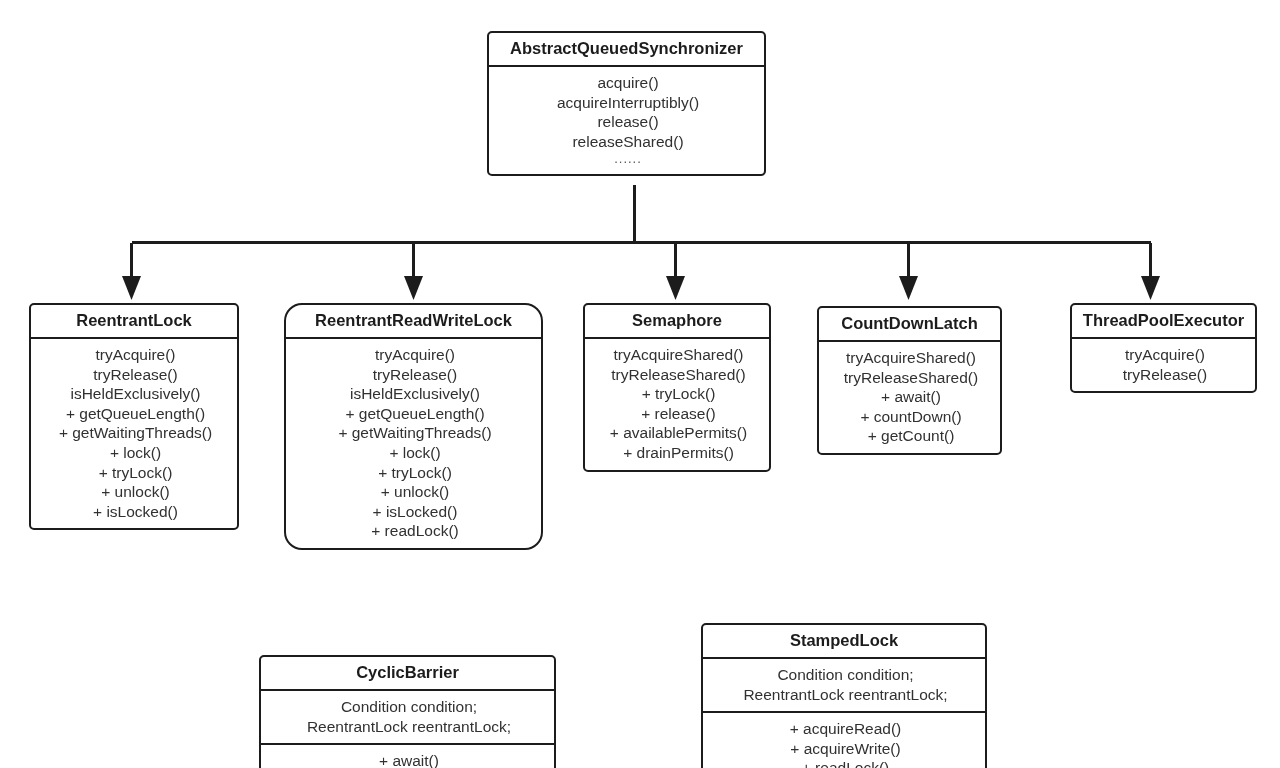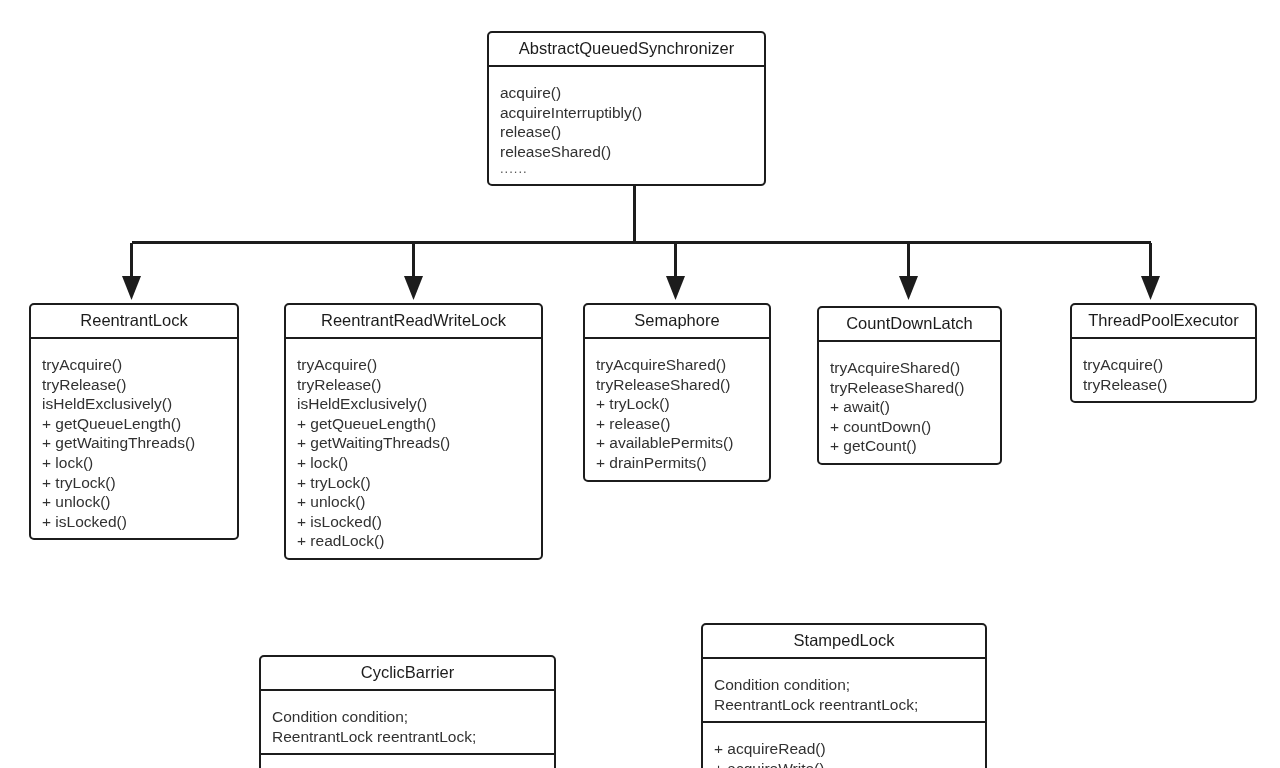--- a/index.html
+++ b/index.html
@@ -42,51 +42,52 @@
     box-sizing: border-box;
     background: #ffffff;
     border: 2px solid #1c1c1c;
     border-radius: 5px;
     overflow: hidden;
   }
   .uml-title {
     box-sizing: border-box;
     text-align: center;
     font-size: 16.5px;
-    font-weight: normal;
+    font-weight: bold;
     color: #1c1c1c;
     padding: 6px 8px 7px 8px;
     border-bottom: 2px solid #1c1c1c;
     line-height: 1.15;
     white-space: nowrap;
   }
   .uml-compartment {
     box-sizing: border-box;
-    padding: 16px 8px 7px 11px;
+    padding: 6px 8px 7px 11px;
     line-height: 19.6px;
     font-size: 15.5px;
     color: #313131;
+    text-align: center;
   }
   .uml-compartment + .uml-compartment {
     border-top: 2px solid #1c1c1c;
   }
   .uml-member {
     white-space: nowrap;
   }
   .uml-member.ellipsis {
     font-size: 13px;
     letter-spacing: 1px;
     color: #555;
     line-height: 16px;
   }
 
   
   #class-abstractqueuedsynchronizer { left: 487px;  top: 31px;  width: 279px; }
   #class-reentrantlock              { left: 29px;   top: 303px; width: 210px; }
-  #class-reentrantreadwritelock     { left: 284px;  top: 303px; width: 259px; }
+  #class-reentrantreadwritelock     { left: 284px;  top: 303px; width: 259px; border-radius: 18px; }
   #class-semaphore                  { left: 583px;  top: 303px; width: 188px; }
   #class-countdownlatch             { left: 817px;  top: 306px; width: 185px; }
   #class-threadpoolexecutor         { left: 1070px; top: 303px; width: 187px; }
   #class-cyclicbarrier              { left: 259px;  top: 655px; width: 297px; }
   #class-stampedlock                { left: 701px;  top: 623px; width: 286px; }
 </style>
 </head>
 <body>
 
 <div id="diagram-canvas">

